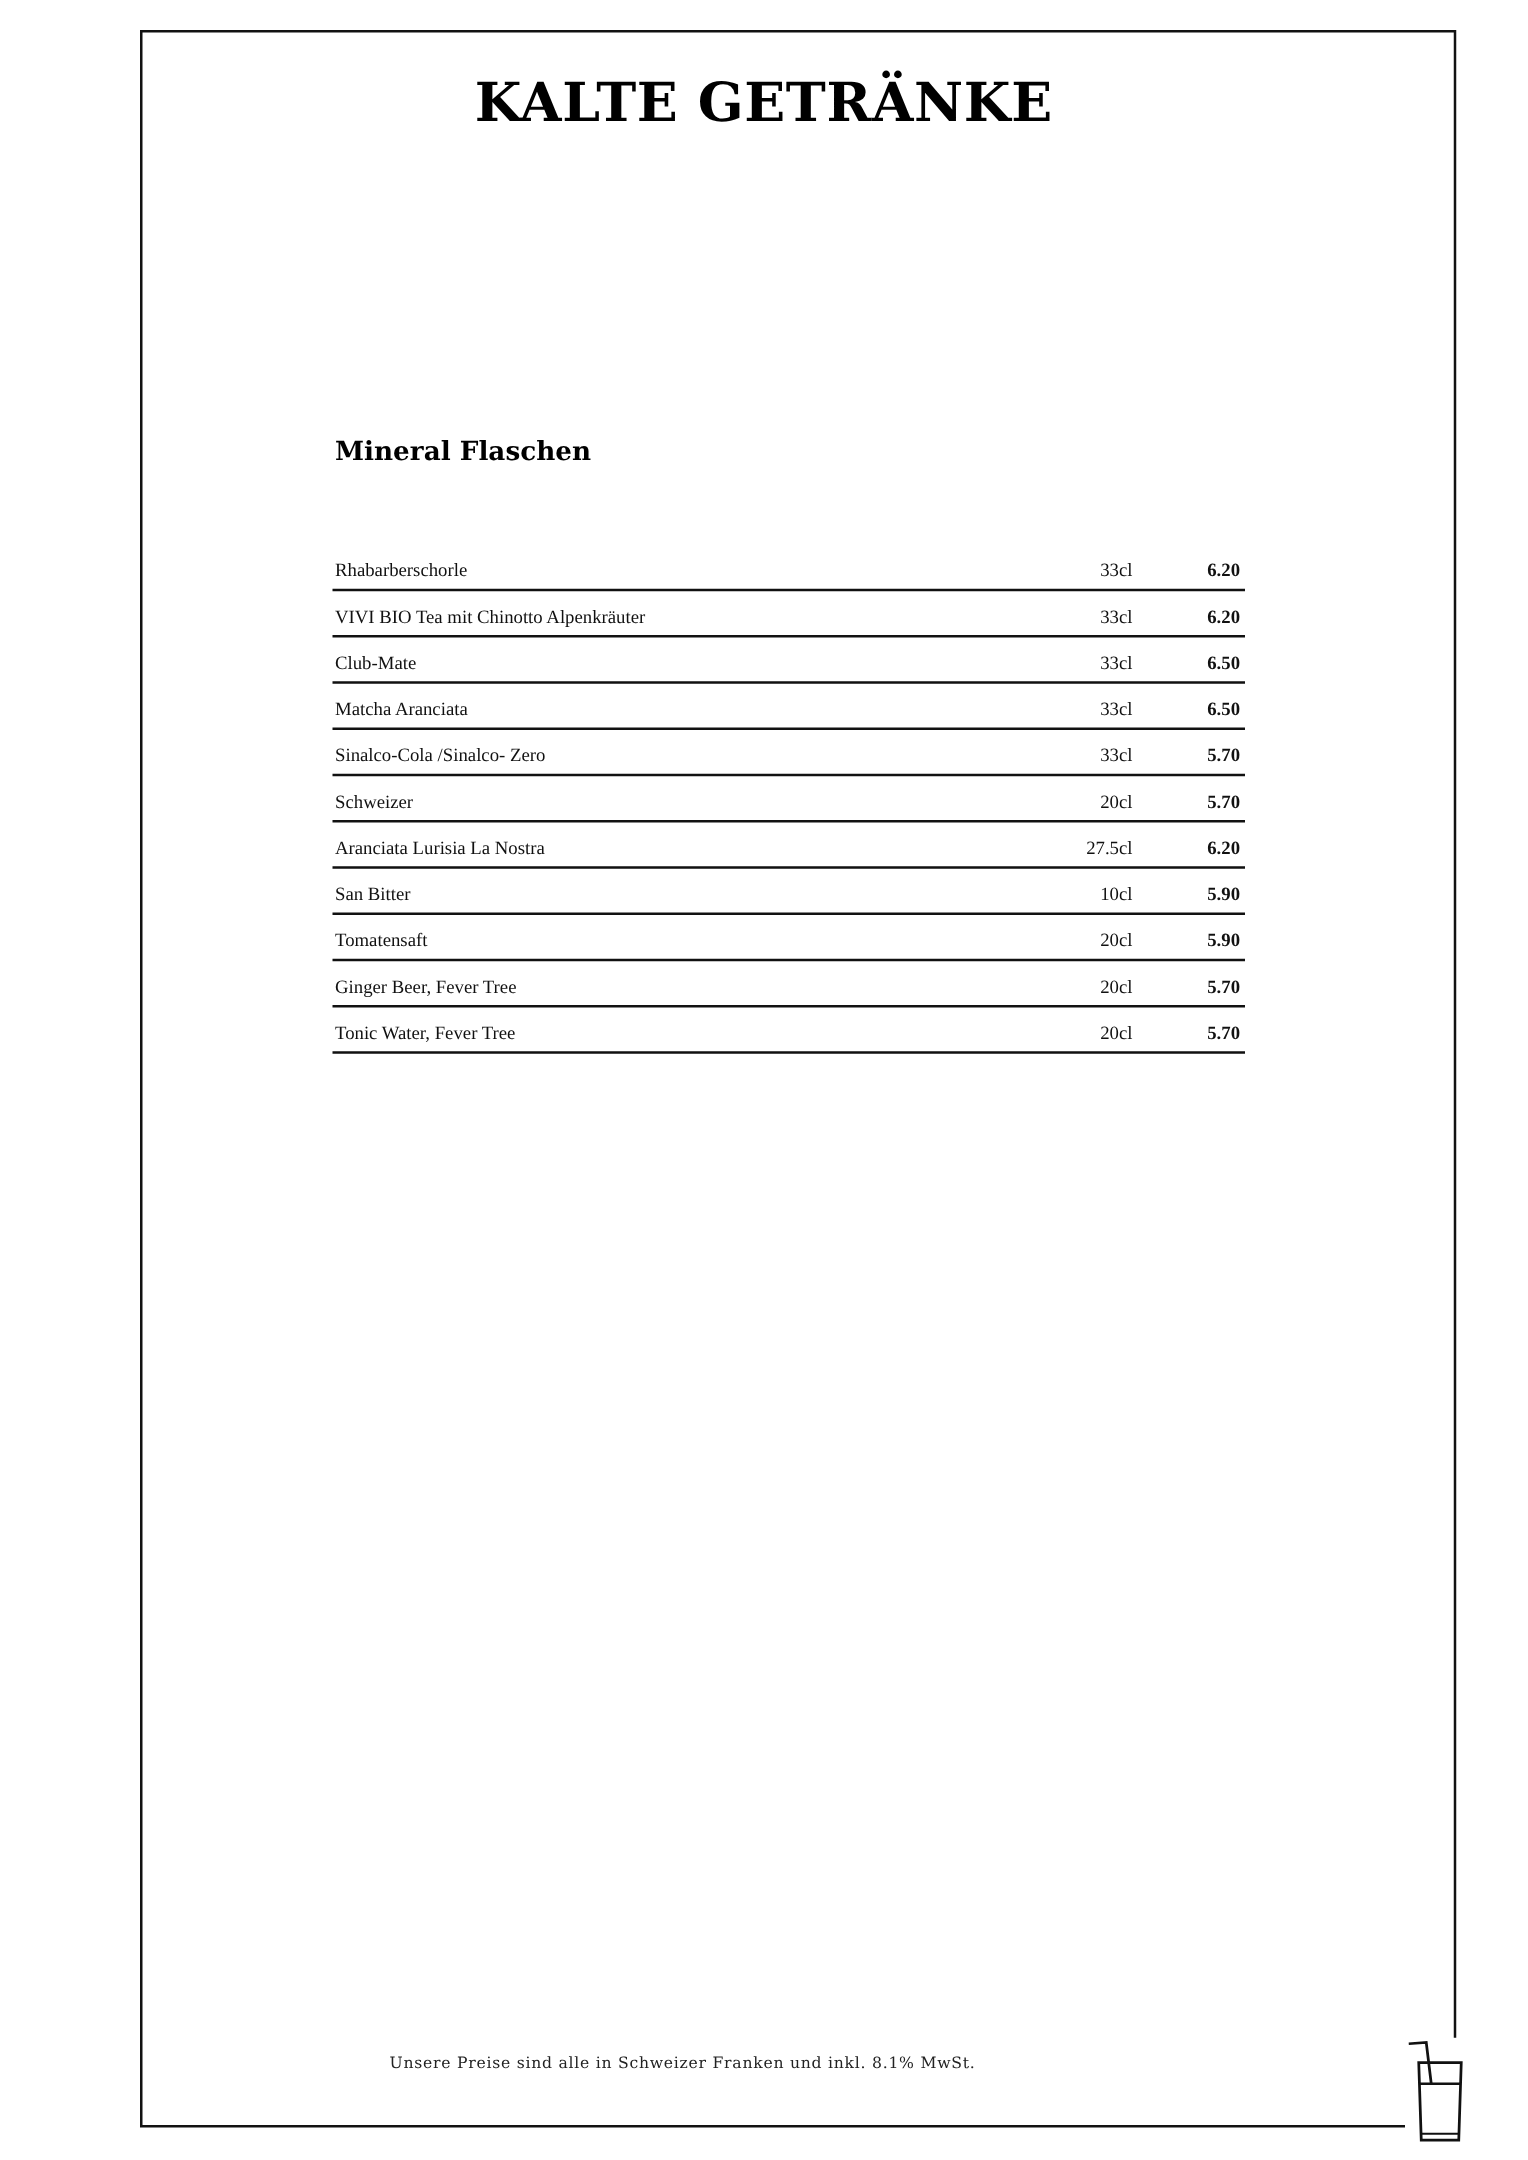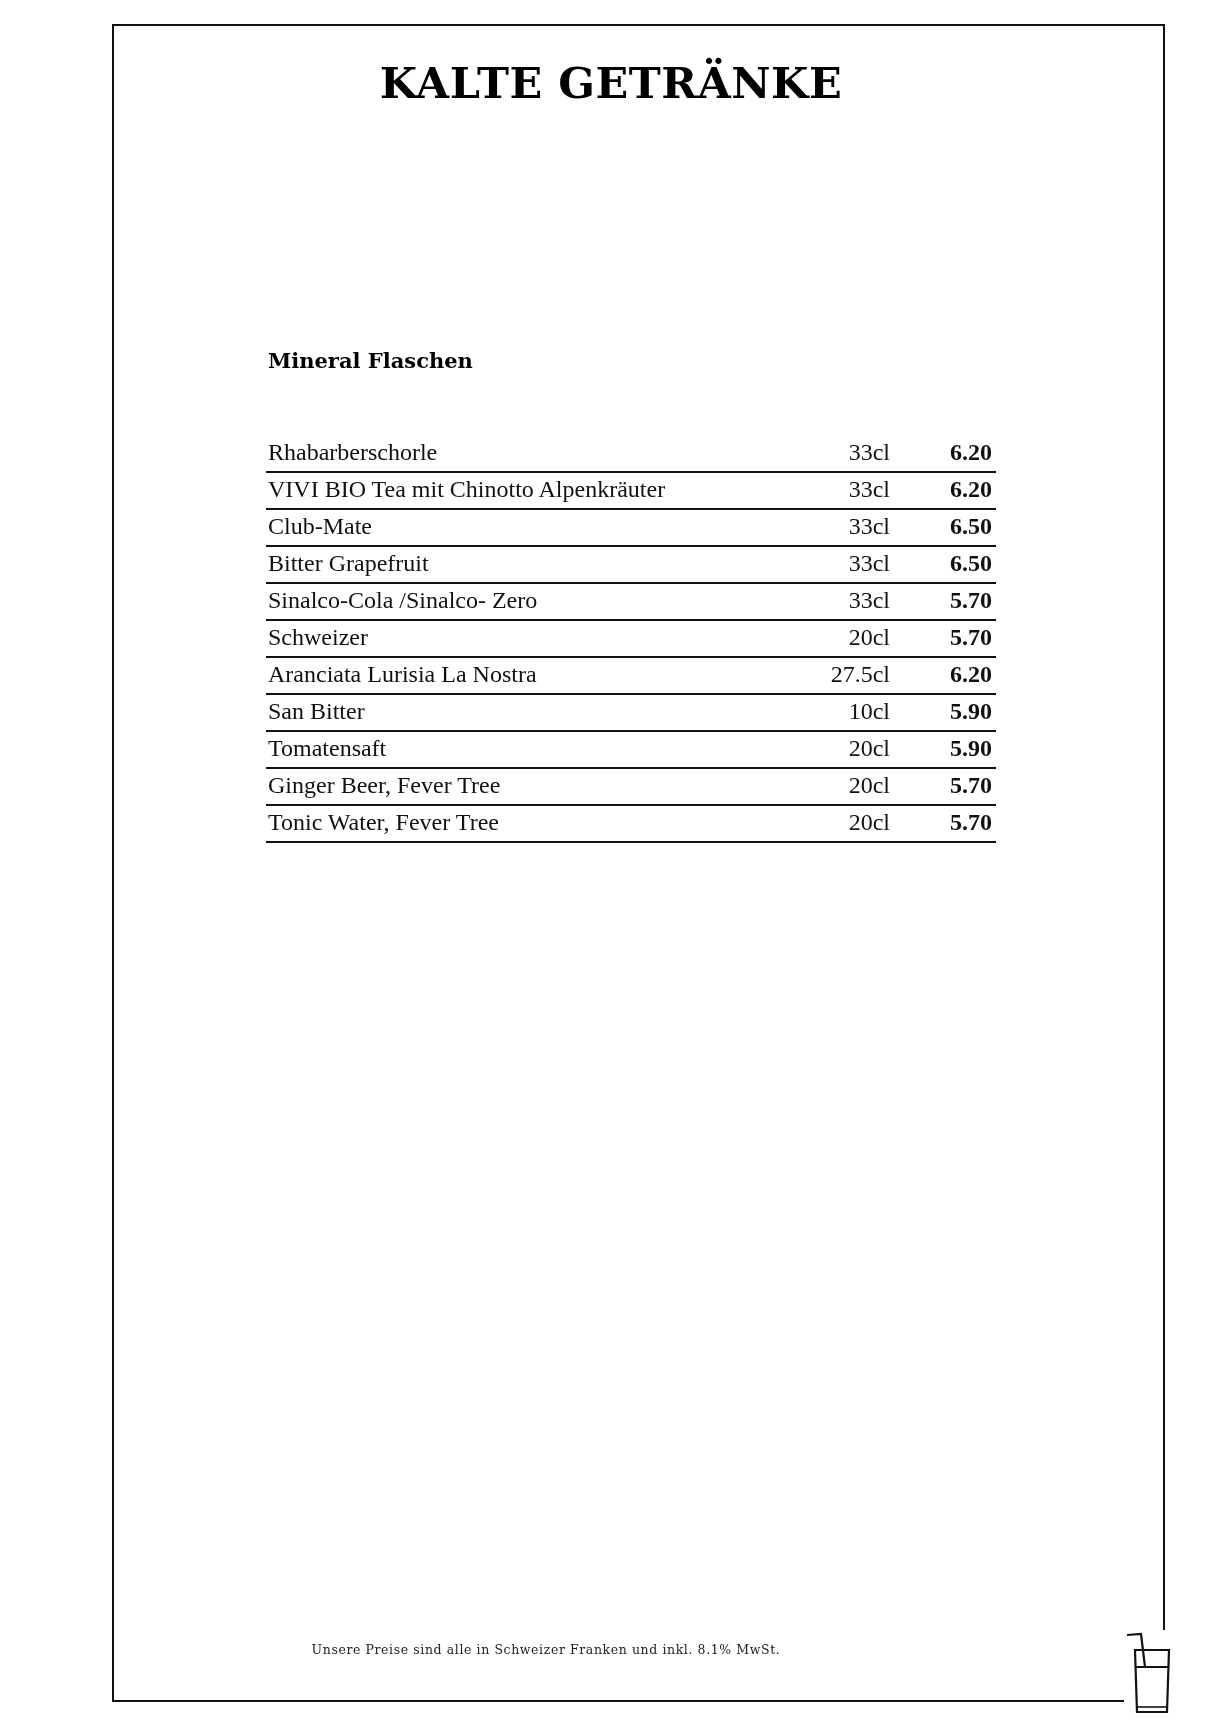--- a/index.html
+++ b/index.html
@@ -19,24 +19,24 @@
     .section-heading {
       position: absolute; left: 268px; top: 348px;
       font-family: "DejaVu Serif", "Liberation Serif", serif;
       font-weight: bold; font-size: 21px; color: #000; margin: 0;
     }
     .menu-list { position: absolute; left: 266px; top: 436px; width: 730px; }
     .menu-row {
       position: relative; height: 35px;
       border-bottom: 2.5px solid #111111;
       font-family: "Liberation Serif", "DejaVu Serif", serif;
-      font-size: 24px; color: #111;
+      font-size: 15px; color: #111;
     }
     .menu-row .name { position: absolute; left: 2px; bottom: 5px; }
-    .menu-row .volume { position: absolute; right: 106px; bottom: 5px; text-align: right; }
+    .menu-row .volume { position: absolute; right: 90px; bottom: 5px; text-align: right; }
     .menu-row .price { position: absolute; right: 4px; bottom: 5px; font-weight: bold; text-align: right; }
     .footer-note {
       position: absolute; left: 0; width: 1092px; top: 1642px;
       text-align: center;
       font-family: "DejaVu Serif", "Liberation Serif", serif;
       font-size: 12.5px; letter-spacing: 0.6px; color: #222;
     }
     .glass-icon { position: absolute; left: 1124px; top: 1630px; width: 50px; height: 88px; }
   </style>
 </head>
@@ -58,21 +58,21 @@
     <span class="name">VIVI BIO Tea mit Chinotto Alpenkräuter</span>
     <span class="volume">33cl</span>
     <span class="price">6.20</span>
   </div>
   <div class="menu-row">
     <span class="name">Club-Mate</span>
     <span class="volume">33cl</span>
     <span class="price">6.50</span>
   </div>
   <div class="menu-row">
-    <span class="name">Bitter Grapefruit</span>
+    <span class="name">Matcha Aranciata</span>
     <span class="volume">33cl</span>
     <span class="price">6.50</span>
   </div>
   <div class="menu-row">
     <span class="name">Sinalco-Cola /Sinalco- Zero</span>
     <span class="volume">33cl</span>
     <span class="price">5.70</span>
   </div>
   <div class="menu-row">
     <span class="name">Schweizer</span>

